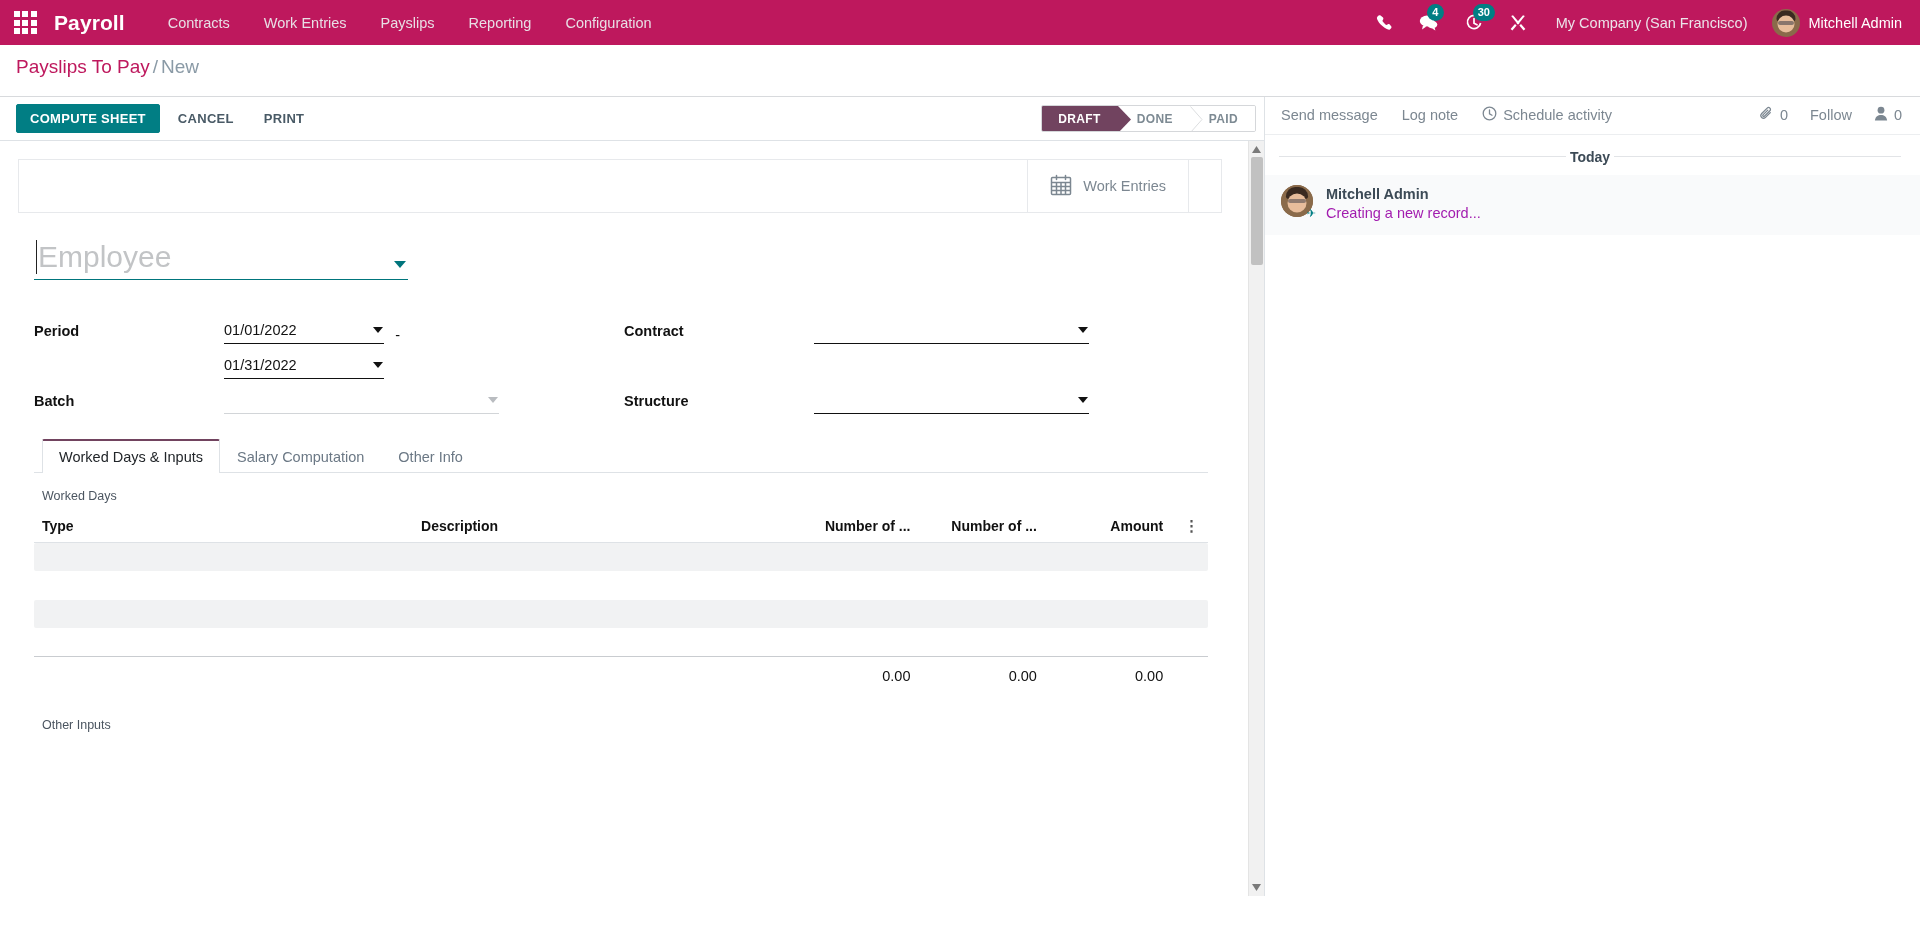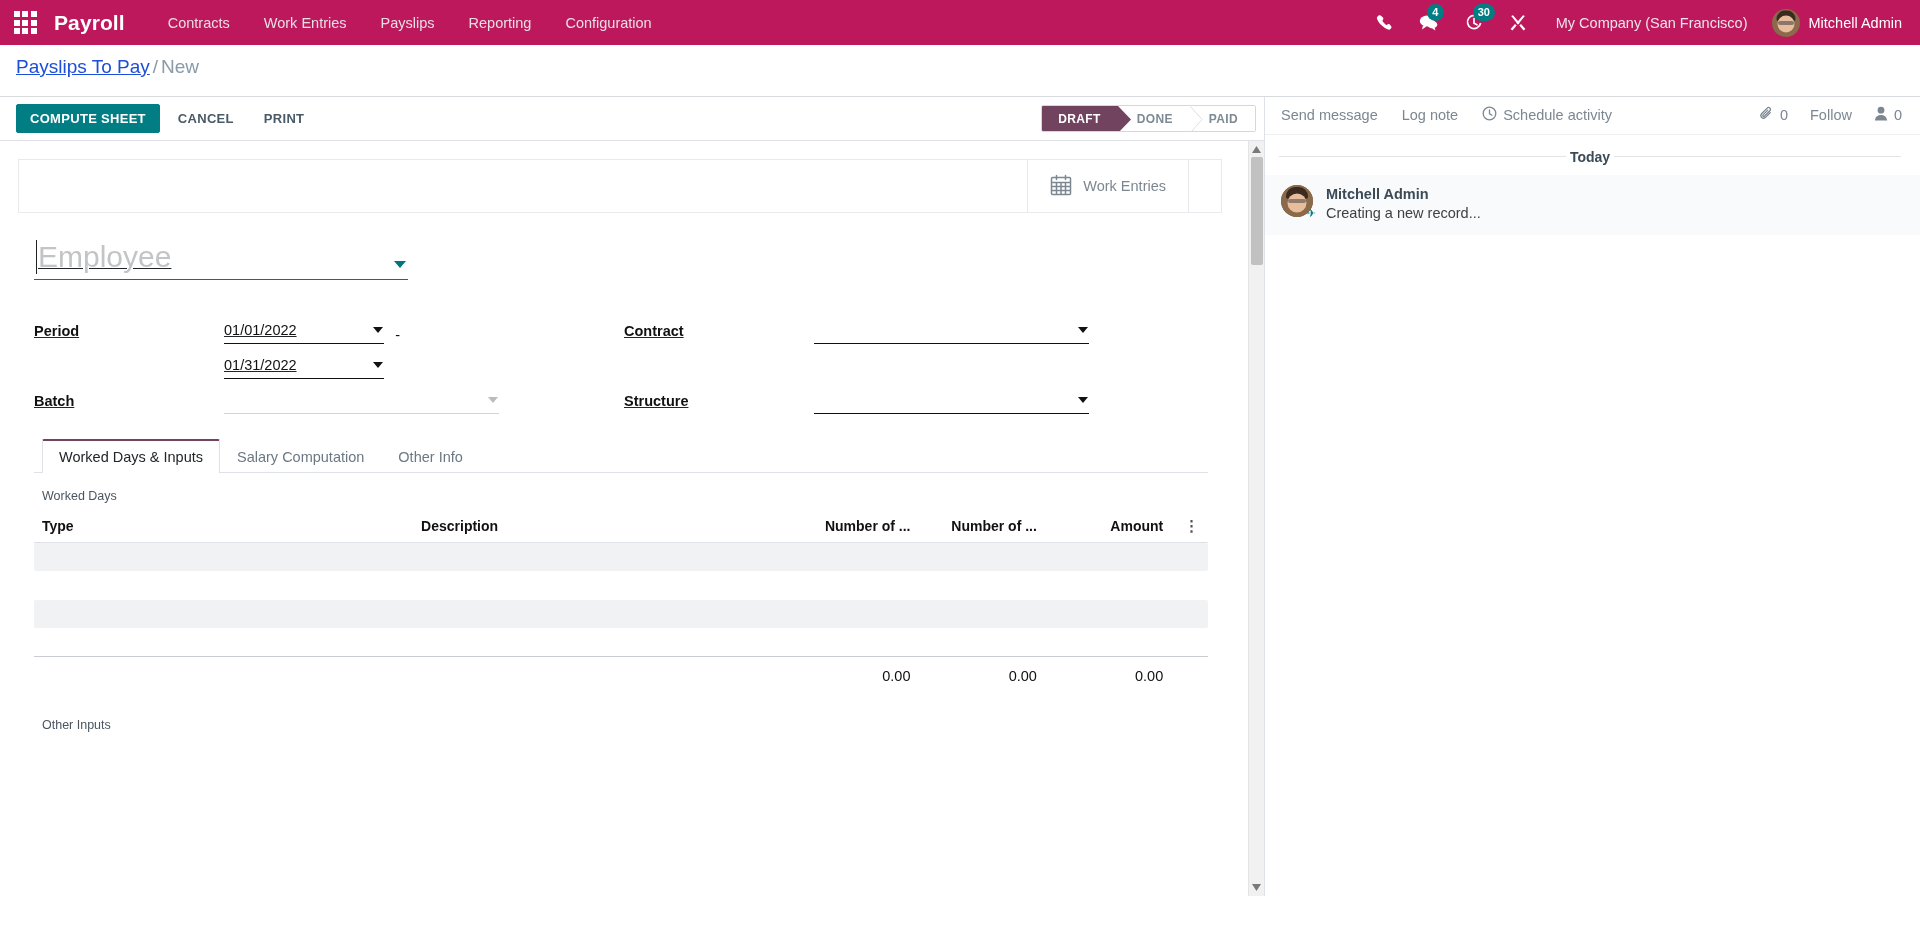--- a/index.html
+++ b/index.html
@@ -134,21 +134,21 @@
     background: #fff;
     border-bottom: 1px solid #d8dadd;
     padding: 10px 16px 8px 16px;
   }
   .breadcrumb {
     font-size: 19px;
     color: #3c5a6e;
     margin-bottom: 9px;
     line-height: 1.25;
   }
-  .breadcrumb .crumb-link { color: #1d4ed8; cursor: pointer; text-decoration: underline; }
+  .breadcrumb .crumb-link { color: #be185d; cursor: pointer; }
   .breadcrumb .sep { color: #8a9aa6; padding: 0 3px; }
   .breadcrumb .crumb-current { color: #8a9aa6; }
   .cp-buttons { display: flex; align-items: center; }
   .btn-save {
     background: #017e84;
     color: #fff;
     border: 1px solid #017e84;
     font-size: 13px;
     font-weight: bold;
     letter-spacing: 0.3px;
@@ -295,21 +295,21 @@
     gap: 11px;
     border-left: 1px solid #e7e9ec;
     border-right: 1px solid #e7e9ec;
     padding: 0 22px;
     color: #7c8791;
     font-size: 14.5px;
     cursor: pointer;
     background: #fff;
   }
 
-  .fields-wrap { padding: 26px 32px 0 34px; text-decoration: underline; }
+  .fields-wrap { padding: 26px 32px 0 34px; }
   .title-field { margin-bottom: 34px; }
   .employee-input {
     position: relative;
     width: 374px;
     border-bottom: 1px solid #00757c;
     padding: 1px 20px 4px 2px;
   }
   .employee-input .caret {
     display: inline-block;
     width: 1px;
@@ -564,21 +564,21 @@
     font-size: 11px;
     line-height: 1;
   }
   .msg-body { padding-top: 1px; }
   .msg-author {
     font-size: 14.5px;
     font-weight: bold;
     color: #3c4a56;
     margin-bottom: 3px;
   }
-  .msg-text { font-size: 14.5px; color: #404040; }
+  .msg-text { font-size: 14.5px; color: #a21caf; }
 </style>
 </head>
 <body>
 
 <div class="navbar">
   <div class="apps-grid">
     <i></i>
       <i></i>
       <i></i>
       <i></i>

